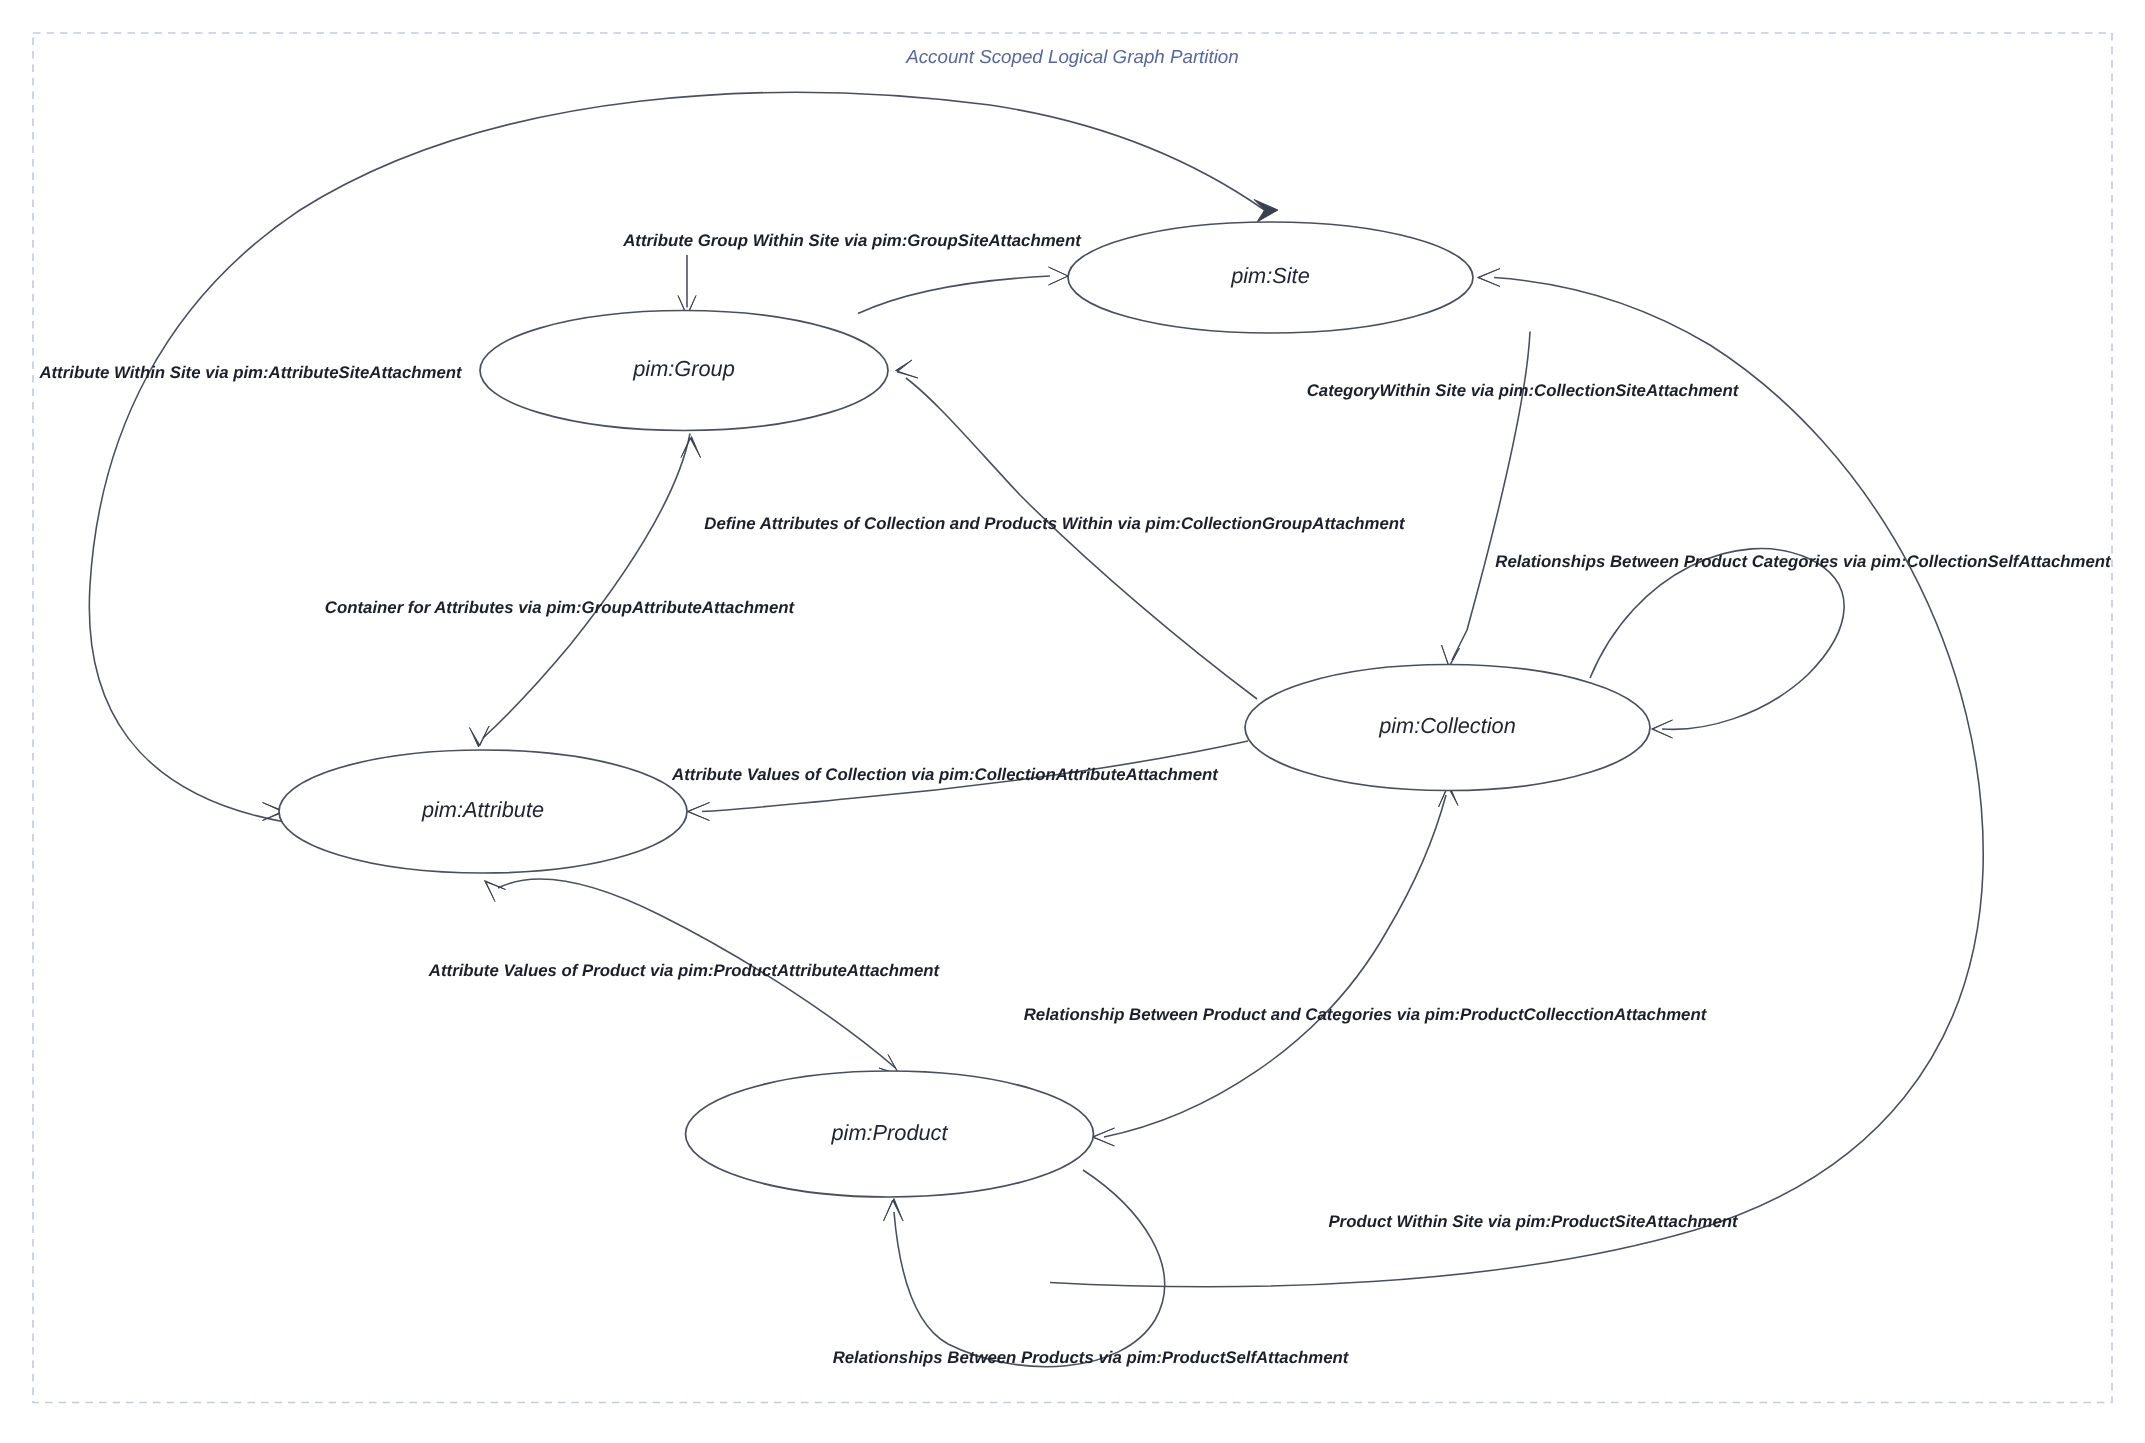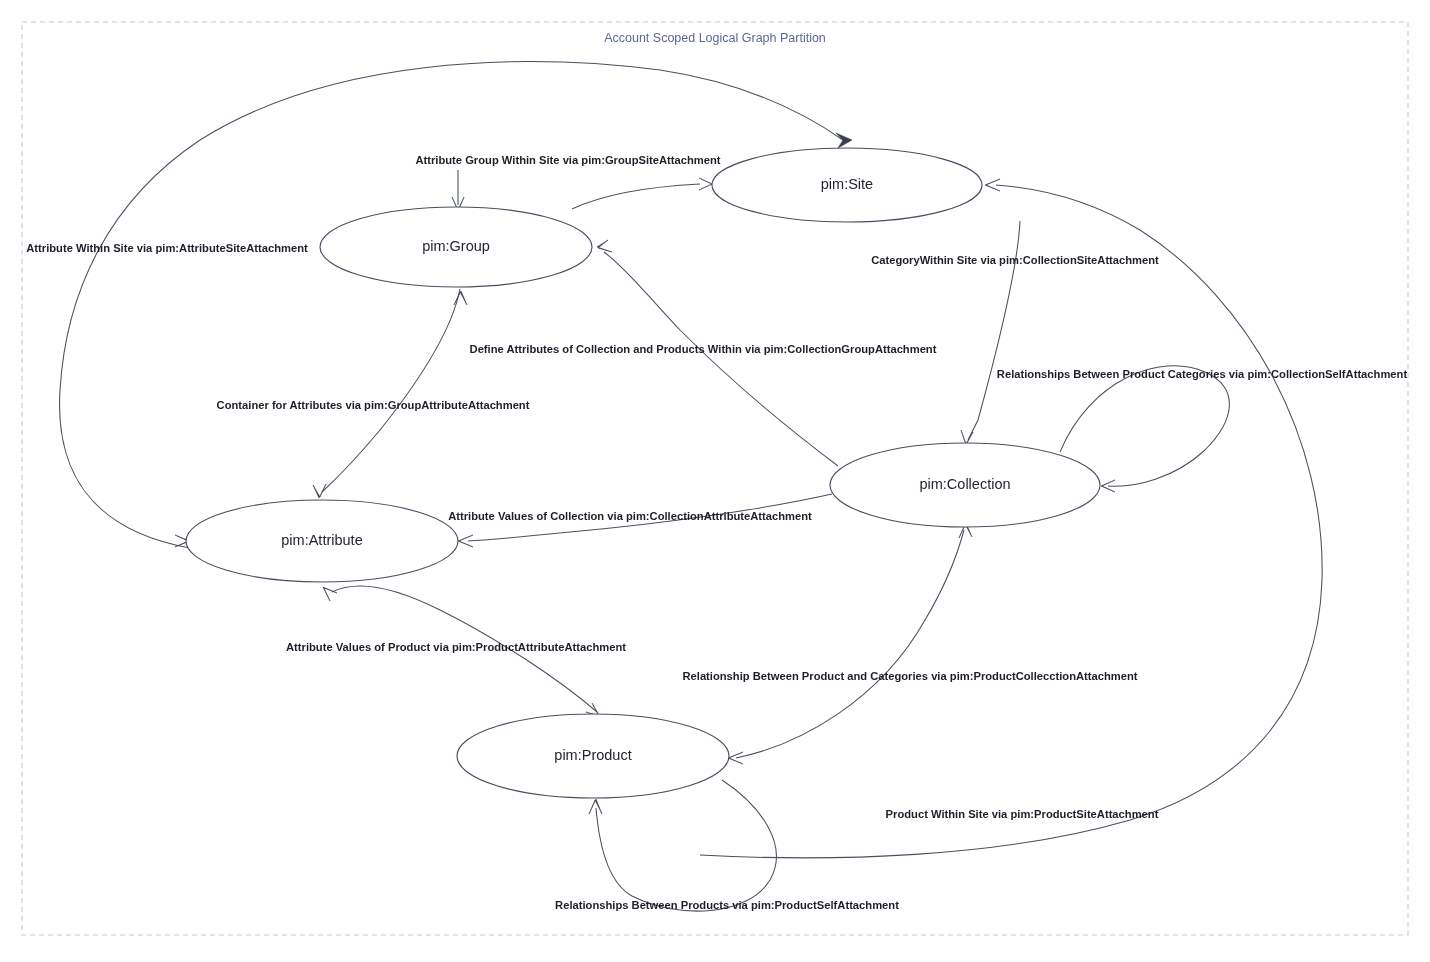--- a/index.html
+++ b/index.html
@@ -7,20 +7,21 @@
     padding: 0;
     background: #ffffff;
     font-family: "Liberation Sans", sans-serif;
   }
   #canvas {
     position: relative;
     width: 1430px;
     height: 962px;
     background: #ffffff;
     overflow: hidden;
+    font-style: italic;
   }
   #graph-svg {
     position: absolute;
     top: 0;
     left: 0;
     width: 1430px;
     height: 962px;
   }
   .cluster-border {
     fill: none;

